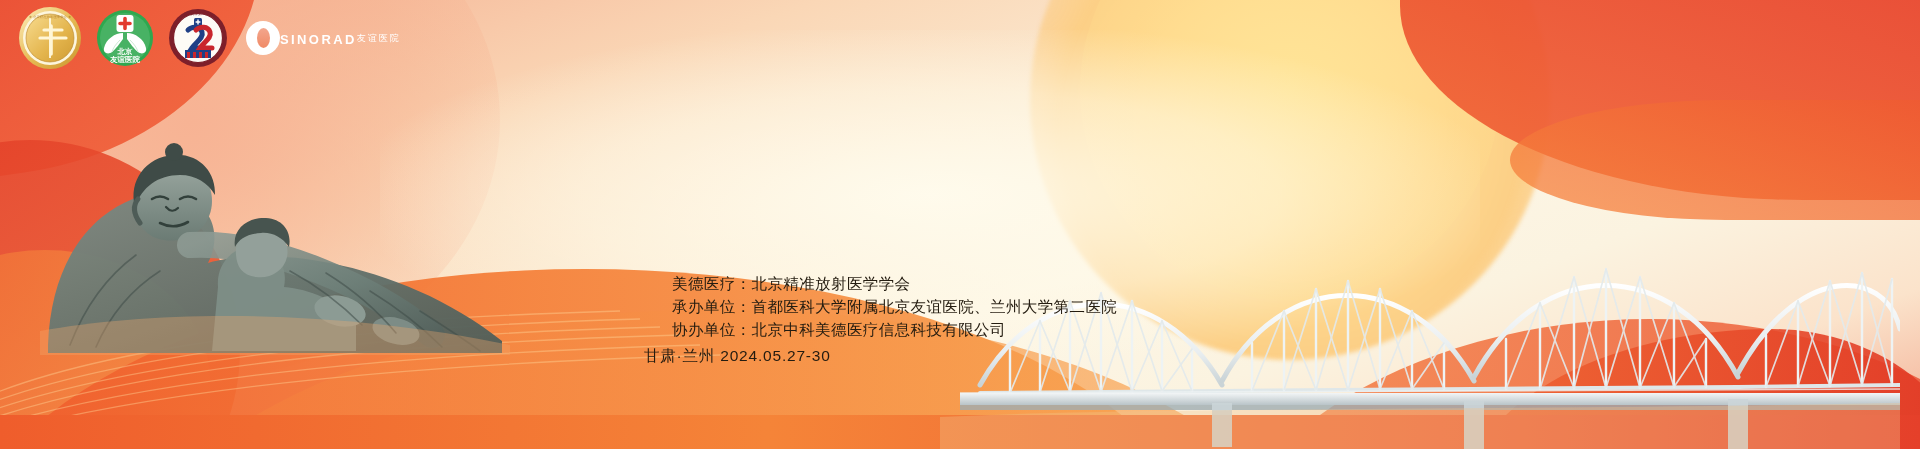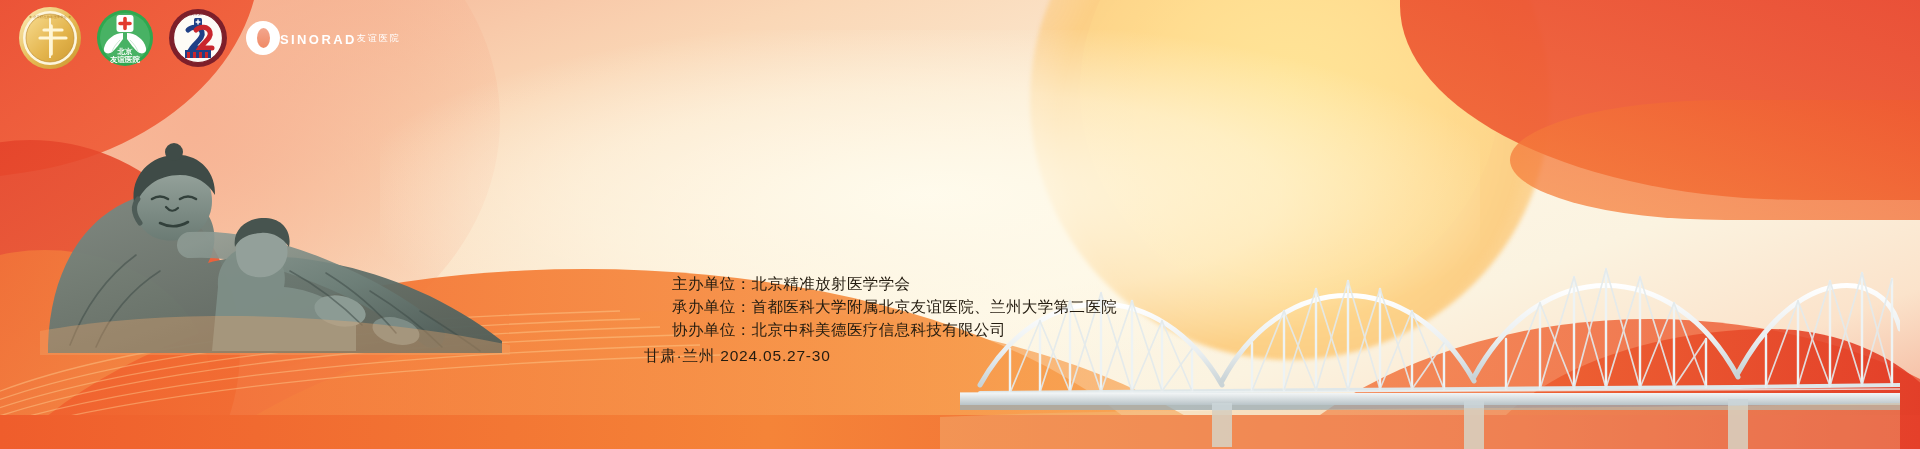--- a/index.html
+++ b/index.html
@@ -351,19 +351,19 @@
 
     <div class="logo-sinorad">
       <div class="sino-mark"></div>
       <div class="sino-txt">SINORAD</div>
       <div class="sino-sub">友谊医院</div>
     </div>
   </div>
 
 
   <div class="info">
-    <div class="info-line">主办单位：北京精准放射医学学会</div>
+    <div class="info-line">美德医疗：北京精准放射医学学会</div>
     <div class="info-line">承办单位：首都医科大学附属北京友谊医院、兰州大学第二医院</div>
     <div class="info-line">协办单位：北京中科美德医疗信息科技有限公司</div>
     <div class="info-date">甘肃·兰州  2024.05.27-30</div>
   </div>
 
 </div>
 
 </body></html>

